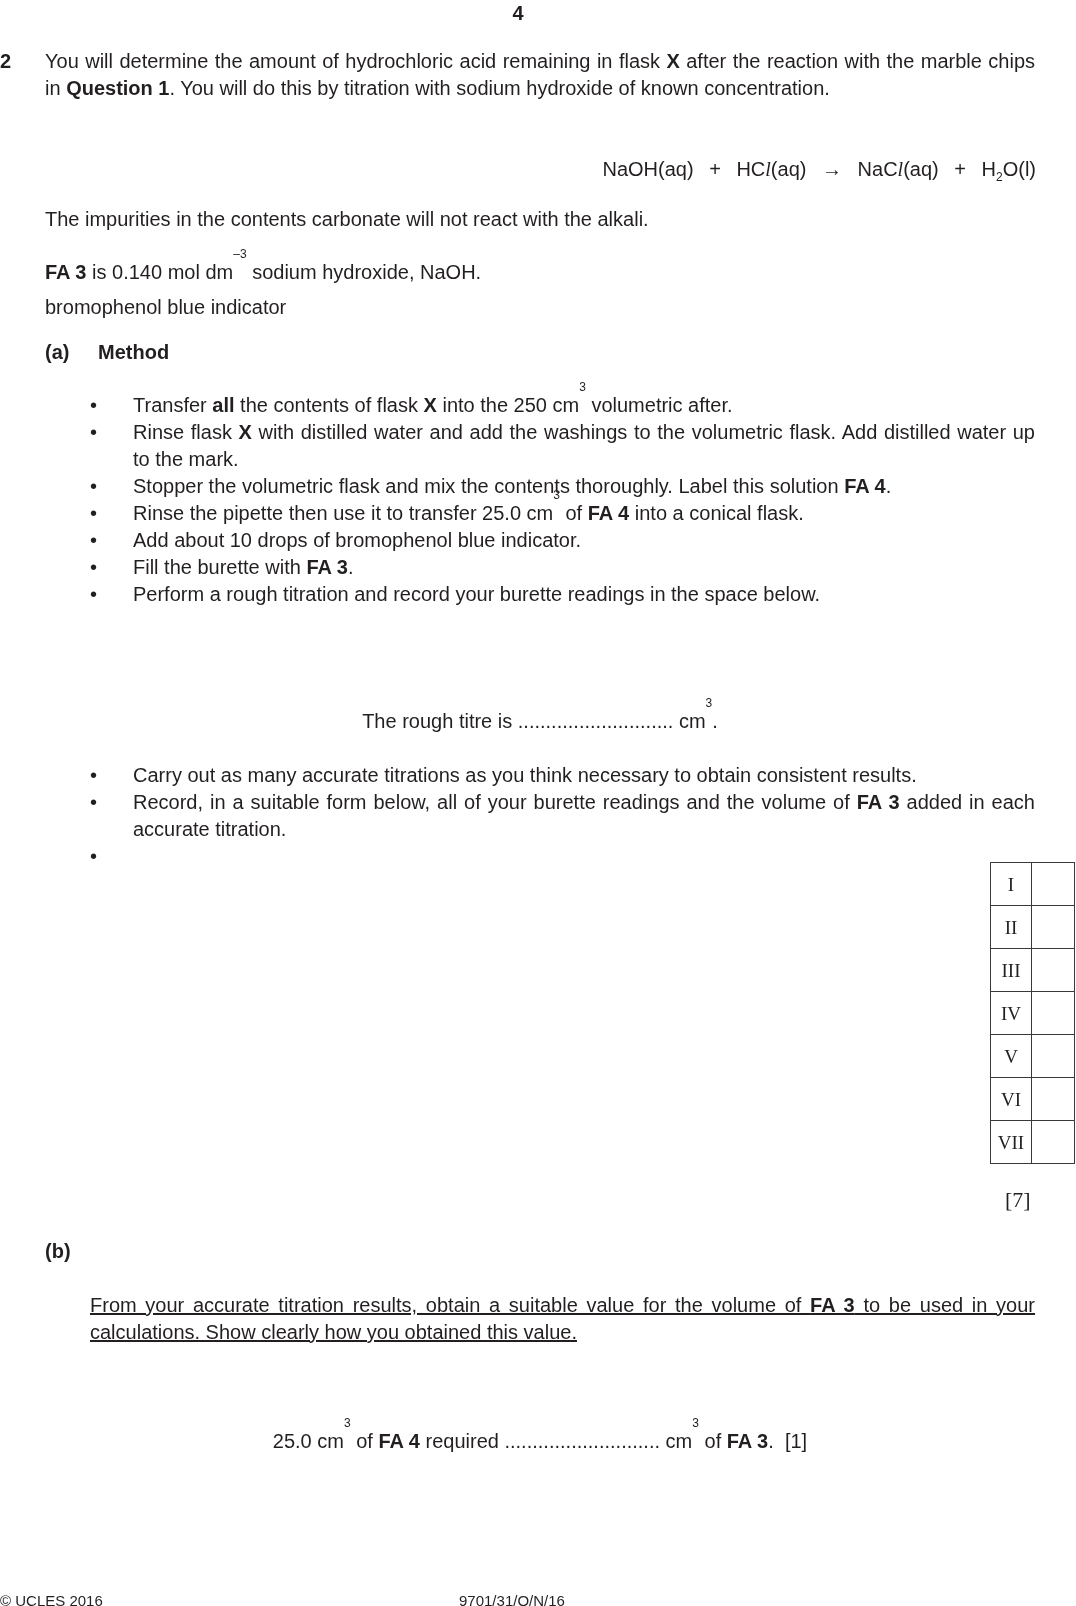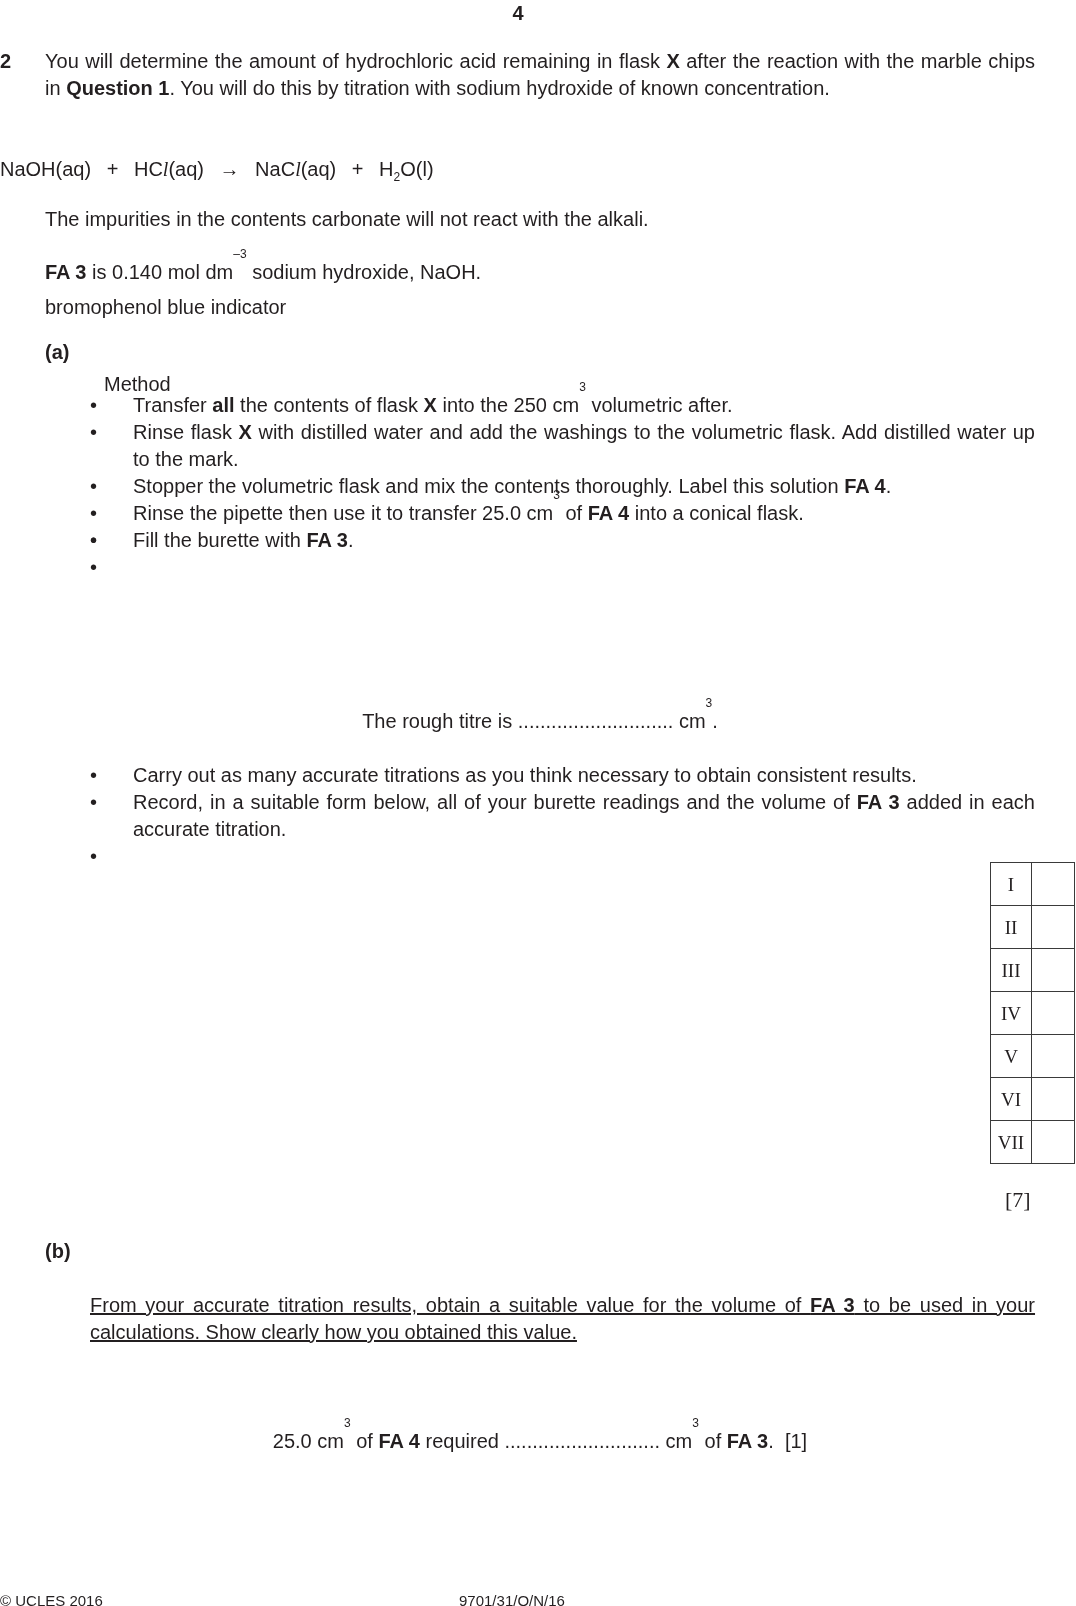--- a/index.html
+++ b/index.html
@@ -8,24 +8,24 @@
     font-family: "Liberation Sans", sans-serif; color: #231f20;
     font-size: 20px; line-height: 27px;
   }
   .abs { position: absolute; }
   b { font-weight: bold; }
   sup { font-size: 12px; vertical-align: top; position: relative; top: -5px; line-height: 0; }
   sub { font-size: 12px; vertical-align: baseline; position: relative; top: 5px; line-height: 0; }
   .page-num { top: 0px; left: 0; width: 1036px; text-align: center; font-weight: bold; }
   .qnum { left: 0px; top: 48px; font-weight: bold; }
   .para { left: 45px; width: 990px; text-align: justify; }
-  .eqn { top: 156px; left: 0; width: 1036px; text-align: left; }
+  .eqn { top: 156px; left: 0; width: 1036px; text-align: right; }
   .eqn .gap { display: inline-block; width: 10px; }
   .part-label { font-weight: bold; left: 45px; }
-  .part-title { font-weight: normal; left: 104px; margin-top: 32px; }
+  .part-title { font-weight: bold; left: 98px; }
   ul.bullets { list-style: none; margin: 0; padding: 0; position: absolute; left: 90px; width: 945px; }
   ul.bullets li { position: relative; padding-left: 43px; text-align: justify; }
   ul.bullets li .dot { position: absolute; left: 0; top: 0; }
   .answer-line { text-align: center; }
   .marks-table {
     position: absolute; left: 990px; top: 862px; border-collapse: collapse;
     font-family: "Liberation Serif", serif; font-size: 19px;
   }
   .marks-table td { border: 1.5px solid #3a3a3a; height: 42px; padding: 0; text-align: center; }
   .marks-table td.lab { width: 40px; }
@@ -58,23 +58,23 @@
 <div class="abs para" style="top:286px;margin-top:8px;">bromophenol blue indicator</div>
 
 <div class="abs part-label" style="top:339px;">(a)</div>
 <div class="abs part-title" style="top:339px;">Method</div>
 
 <ul class="bullets" style="top:392px;">
   <li><span class="dot">•</span><span>Transfer </span><b>all</b><span> the contents of flask </span><b>X</b><span> into the 250 cm</span><sup>3</sup><span> volumetric after.</span></li>
   <li><span class="dot">•</span><span>Rinse flask </span><b>X</b><span> with distilled water and add the washings to the volumetric flask. Add distilled water up to the mark.</span></li>
   <li><span class="dot">•</span><span>Stopper the volumetric flask and mix the contents thoroughly. Label this solution </span><b>FA 4</b><span>.</span></li>
   <li><span class="dot">•</span><span>Rinse the pipette then use it to transfer 25.0 cm</span><sup>3</sup><span> of </span><b>FA 4</b><span> into a conical flask.</span></li>
-  <li><span class="dot">•</span></li>
+  <li><span class="dot">•</span><span>Add about 10 drops of bromophenol blue indicator.</span></li>
   <li><span class="dot">•</span><span>Fill the burette with </span><b>FA 3</b><span>.</span></li>
-  <li><span class="dot">•</span></li>
+  <li><span class="dot">•</span><span>Perform a rough titration and record your burette readings in the space below.</span></li>
 </ul>
 
 <div class="abs para answer-line" style="top:708px;"><span>The rough titre is </span><span>............................</span><span> cm</span><sup>3</sup><span>.</span></div>
 
 <ul class="bullets" style="top:762px;">
   <li><span class="dot">•</span><span>Carry out as many accurate titrations as you think necessary to obtain consistent results.</span></li>
   <li><span class="dot">•</span><span>Record, in a suitable form below, all of your burette readings and the volume of </span><b>FA 3</b><span> added in each accurate titration.</span></li>
   <li style="width:780px;"><span class="dot">•</span></li>
 </ul>
 

